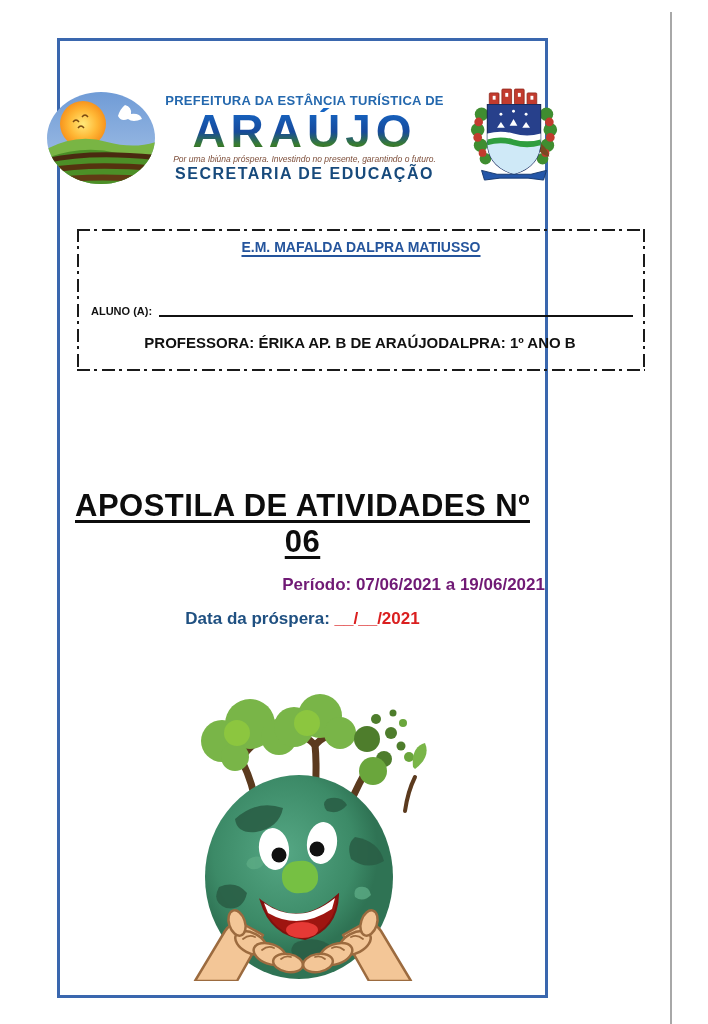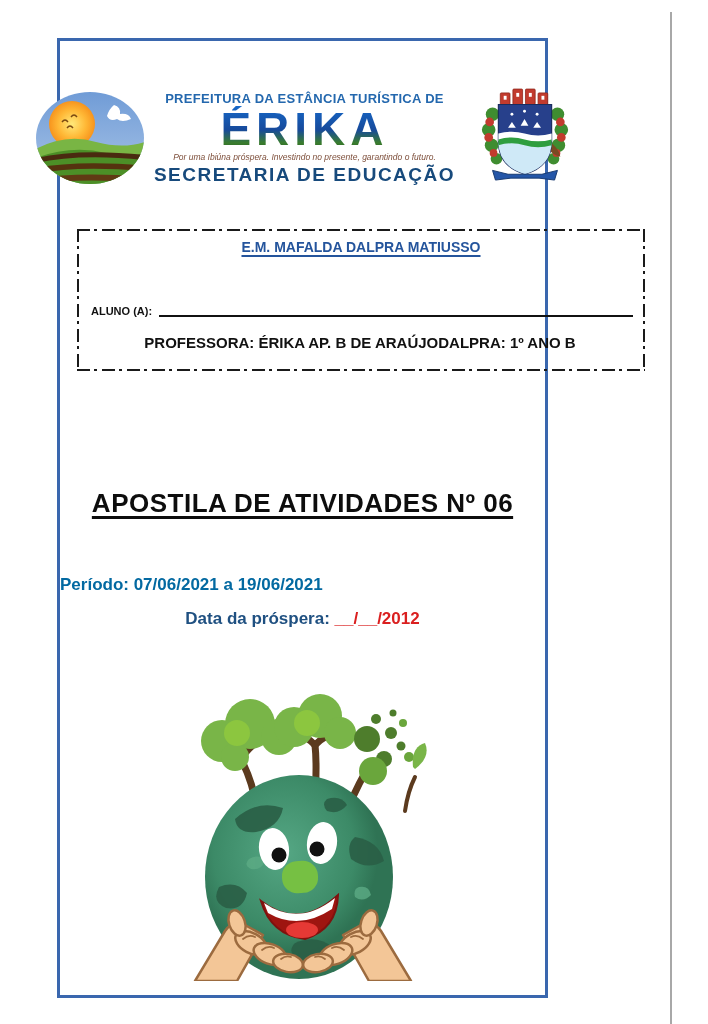--- a/index.html
+++ b/index.html
@@ -18,21 +18,21 @@
   
   .header { position:absolute; top:44px; left:0; right:0;
             display:flex; justify-content:center; align-items:center; gap:8px; }
   .logo-oval { width:112px; height:96px; flex:0 0 auto; }
   .logo-textcol { display:flex; flex-direction:column; align-items:center; line-height:1; }
   .pref-line { font-size:13px; font-weight:bold; color:#2468ae; letter-spacing:.3px; white-space:nowrap; }
   .city-name { font-size:46px; font-weight:bold; letter-spacing:5px; margin-top:1px;
                background:linear-gradient(180deg,#1668c8 0%,#174a9b 52%,#3a7d2e 80%,#27591f 100%);
                -webkit-background-clip:text; background-clip:text; color:transparent; }
   .tagline { font-size:8.5px; font-style:italic; color:#7d4e3a; margin-top:1px; white-space:nowrap; }
-  .secretariat { font-size:19px; font-weight:bold; color:#174a7c; letter-spacing:1.5px;
+  .secretariat { font-size:16px; font-weight:bold; color:#174a7c; letter-spacing:1.5px;
                  margin-top:3px; white-space:nowrap; }
   .logo-sep { width:3px; height:58px; background:#9aa0a6; margin:0 4px 28px 4px; }
   .crest { width:92px; height:102px; flex:0 0 auto; margin-bottom:4px; }
 
   
   .school-box { position:absolute; left:17px; top:188px; width:568px; height:142px; }
   .edge { position:absolute; background-repeat:repeat; }
   .edge.h { height:2px; left:0; right:0;
             background-image:repeating-linear-gradient(90deg,#1a1a1a 0 13px,transparent 13px 17px,#1a1a1a 17px 20px,transparent 20px 25px); }
   .edge.v { width:2px; top:0; bottom:0;
@@ -45,25 +45,25 @@
   .student-row { position:absolute; left:14px; right:12px; top:74px;
                  display:flex; align-items:flex-end;
                  font-size:11px; font-weight:bold; color:#111; }
   .student-blank { flex:1; border-bottom:2px solid #111; height:14px; margin-left:7px; }
   .teacher-row { position:absolute; left:14px; right:16px; top:105px;
                  display:flex; justify-content:center;
                  font-size:15px; font-weight:bold; color:#111; white-space:nowrap; }
 
   
   .doc-title { position:absolute; top:447px; left:0; right:0; text-align:center;
-               font-size:26px; font-weight:bold; color:#0d0d0d;
+               font-size:31px; font-weight:bold; color:#0d0d0d;
                text-decoration:underline; text-underline-offset:4px; text-decoration-thickness:2.5px;
                letter-spacing:.5px; }
-  .period-line { position:absolute; top:534px; left:0; right:0; text-align:left;
-                 font-size:17px; font-weight:bold; color:#0369a1; }
+  .period-line { position:absolute; top:534px; left:0; right:0; text-align:right;
+                 font-size:17px; font-weight:bold; color:#701a75; }
   .return-line { position:absolute; top:568px; left:0; right:0; text-align:center;
                  font-size:17px; font-weight:bold; color:#1f5081; }
   .return-red { color:#da1f1f; }
 
   
   .earth-wrap { position:absolute; top:650px; left:50%; transform:translateX(-50%);
                 width:252px; height:290px; }
 </style>
 </head>
 <body>
@@ -99,21 +99,21 @@
           <path d="M-4 62 Q30 42 62 52 Q92 60 116 50 L116 100 L-4 100 Z" fill="#79b544"></path>
           <path d="M-4 70 Q36 54 72 63 Q96 69 116 62 L116 100 L-4 100 Z" fill="#4c8f27"></path>
           <path d="M-4 72 Q42 60 116 68" stroke="#4a2a10" stroke-width="5" fill="none"></path>
           <path d="M-4 82 Q42 72 116 79" stroke="#55320f" stroke-width="5.5" fill="none"></path>
           <path d="M-4 92 Q42 84 116 90" stroke="#603a14" stroke-width="6" fill="none"></path>
         </g>
       </svg>
 
       <div class="logo-textcol">
         <div class="pref-line">PREFEITURA DA ESTÂNCIA TURÍSTICA DE</div>
-        <div class="city-name">ÉRIKA</div>
+        <div class="city-name">ARAÚJO</div>
         <div class="tagline">Por uma Ibiúna próspera. Investindo no presente, garantindo o futuro.</div>
         <div class="secretariat">SECRETARIA DE EDUCAÇÃO</div>
       </div>
 
       <div class="logo-sep"></div>
 
       <svg class="crest" viewBox="0 0 95 105">
 
         <g fill="#3f8d30">
           <circle cx="14" cy="30" r="7"></circle>
@@ -182,21 +182,21 @@
         <span>PROFESSORA: ÉRIKA AP. B DE ARAÚJO</span>
         <span>DALPRA: 1º ANO B</span>
       </div>
     </div>
 
     <div class="doc-title">APOSTILA DE ATIVIDADES Nº 06</div>
     <div class="period-line">Período: 07/06/2021 a 19/06/2021</div>
     <div class="return-line">
       <span>Data da próspera:</span>
       <span> </span>
-      <span class="return-red">__/__/2012</span>
+      <span class="return-red">__/__/2021</span>
     </div>
 
     <div class="earth-wrap">
       <svg viewBox="0 0 252 290" width="252" height="290">
         <defs>
           <radialGradient id="globe" cx="0.42" cy="0.38">
             <stop offset="0" stop-color="#55a784"></stop>
               <stop offset="0.75" stop-color="#3c8a67"></stop>
               <stop offset="1" stop-color="#2f7354"></stop>
           </radialGradient>

